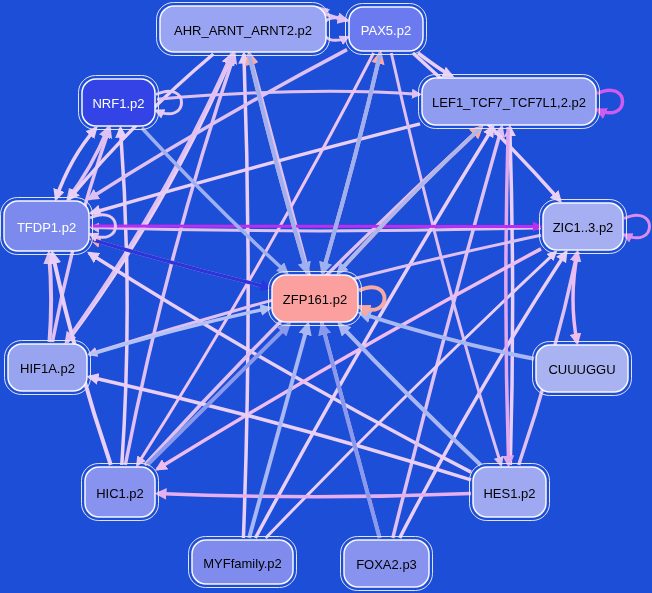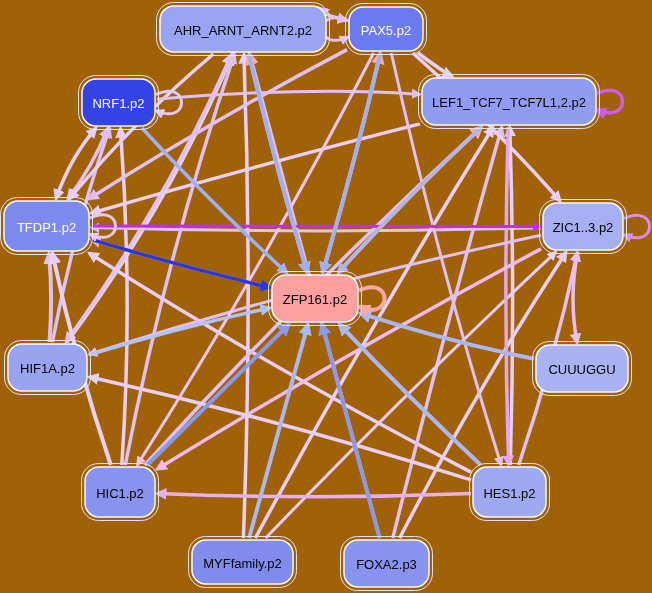--- a/index.html
+++ b/index.html
@@ -1,16 +1,16 @@
 <!DOCTYPE html>
 <html><head>
 <meta charset="utf-8">
 <style>
   html,body{margin:0;padding:0;background:#ffffff;}
-  #stage{position:relative;width:652px;height:593px;background:#a16207;overflow:hidden;
+  #stage{position:relative;width:652px;height:593px;background:#1d4ed8;overflow:hidden;
          font-family:"Liberation Sans", sans-serif;}
   svg{display:block;}
   .node-label{font-family:"Liberation Sans", sans-serif;font-size:13px;}
   .edge{fill:none;}
 </style>
 </head>
 <body>
 
 <div id="stage">
   <svg id="net" xmlns="http://www.w3.org/2000/svg" width="652" height="593" viewBox="0 0 652 593">

